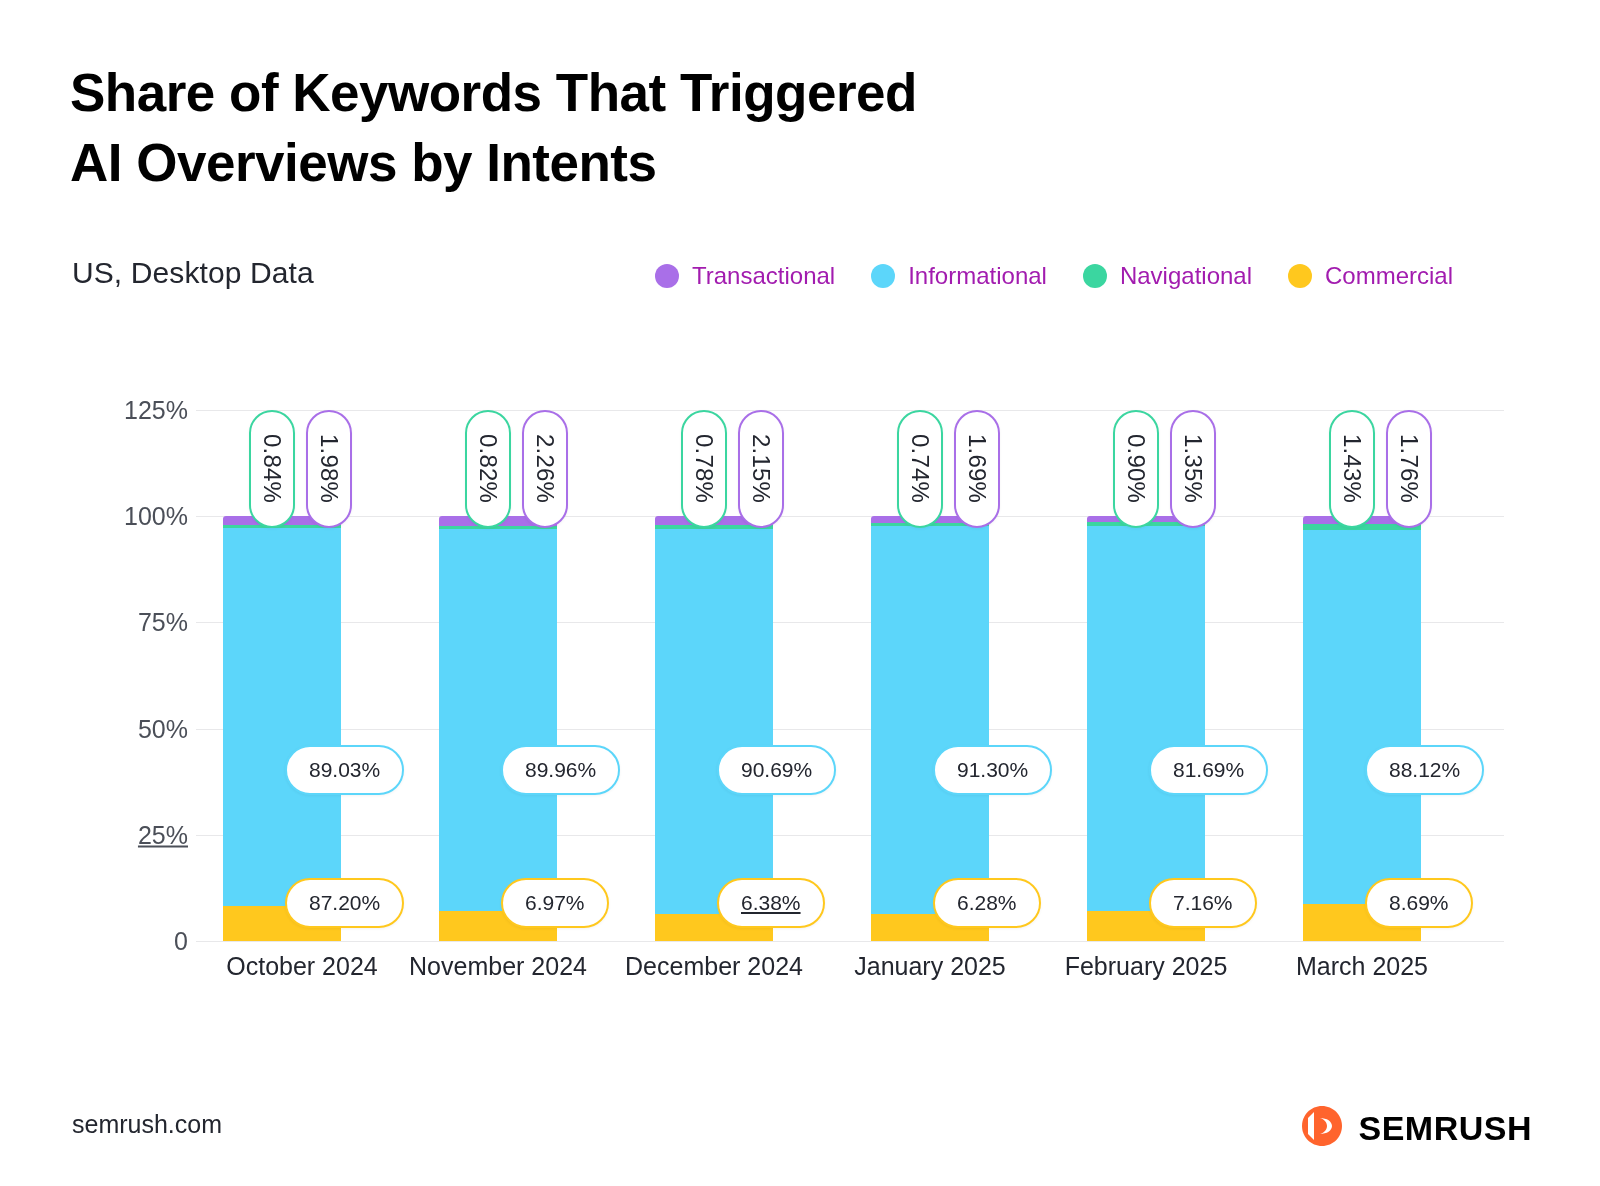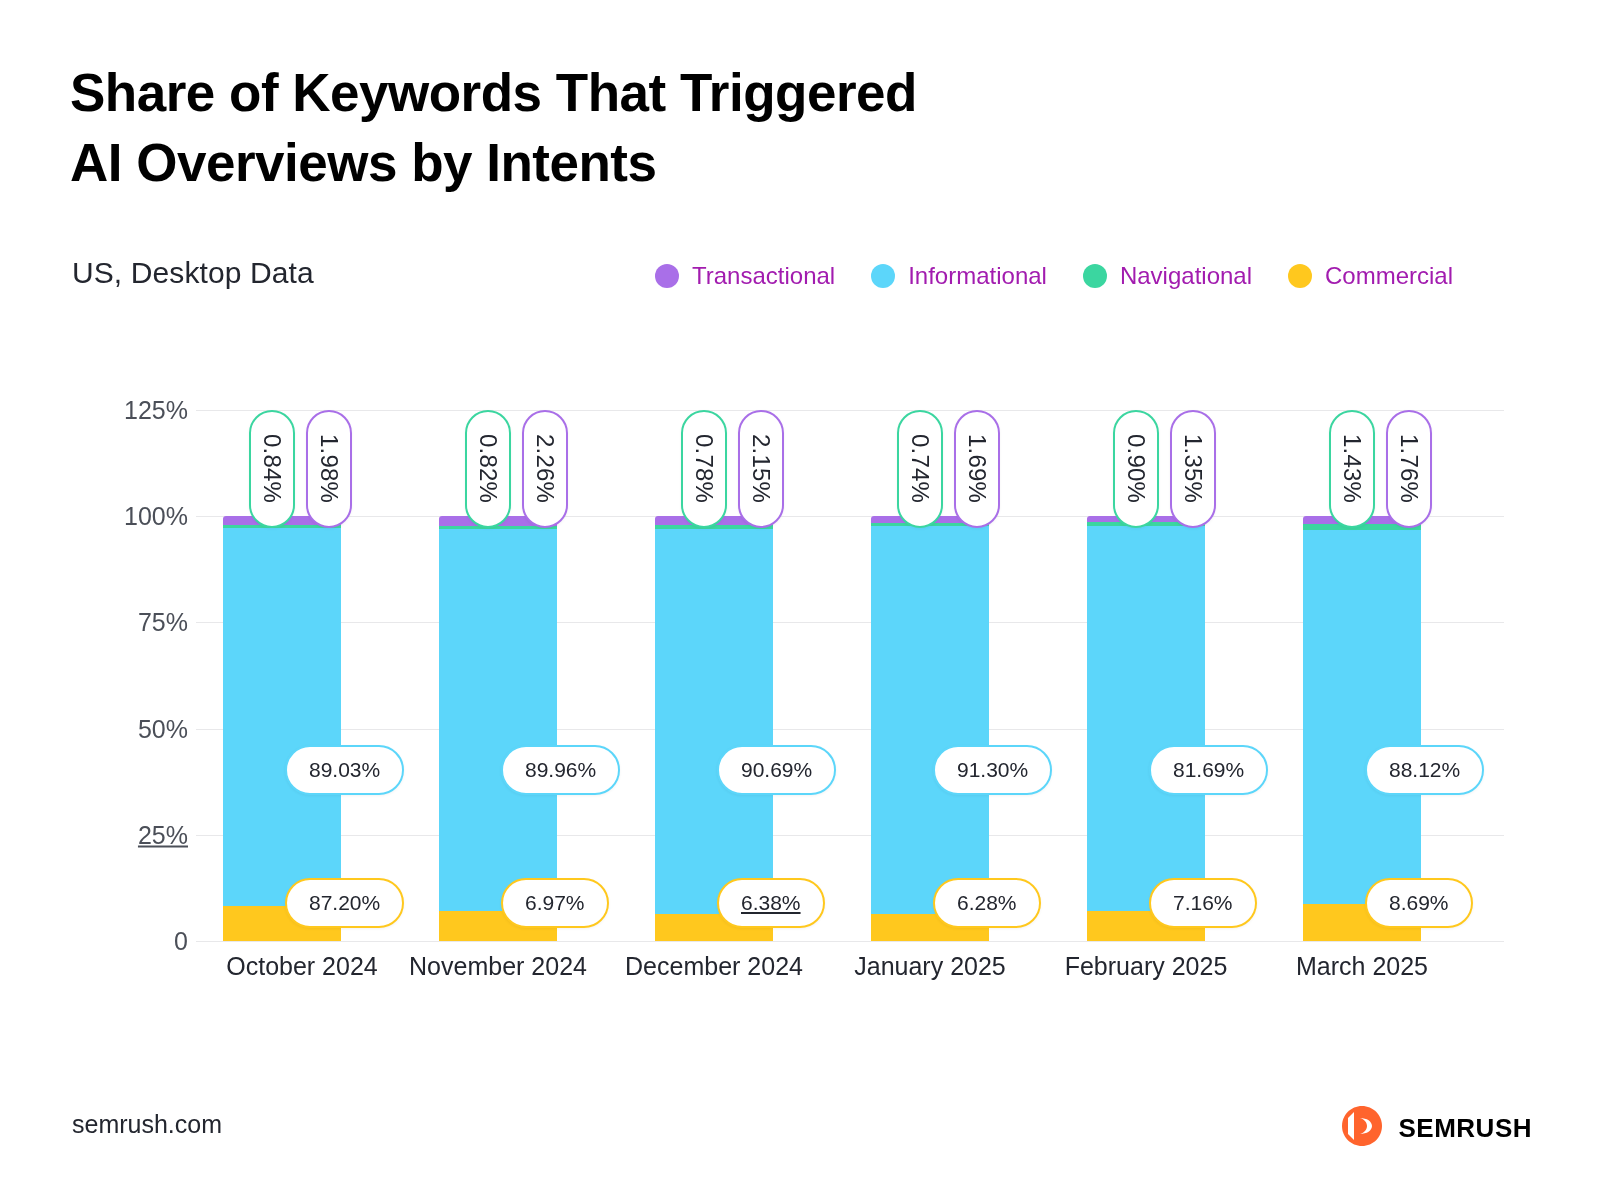--- a/index.html
+++ b/index.html
@@ -166,21 +166,21 @@
   .brand {
     position: absolute;
     right: 68px;
     top: 1104px;
     display: flex;
     align-items: center;
     gap: 14px;
   }
   .brand-mark { display: block; }
   .brand-text {
-    font-size: 26px;
+    font-size: 34px;
     font-weight: 700;
     letter-spacing: 0.5px;
     color: #000;
   }
 </style>
 </head>
 <body>
 
 <div class="page-title">Share of Keywords That Triggered
 AI Overviews by Intents</div>

